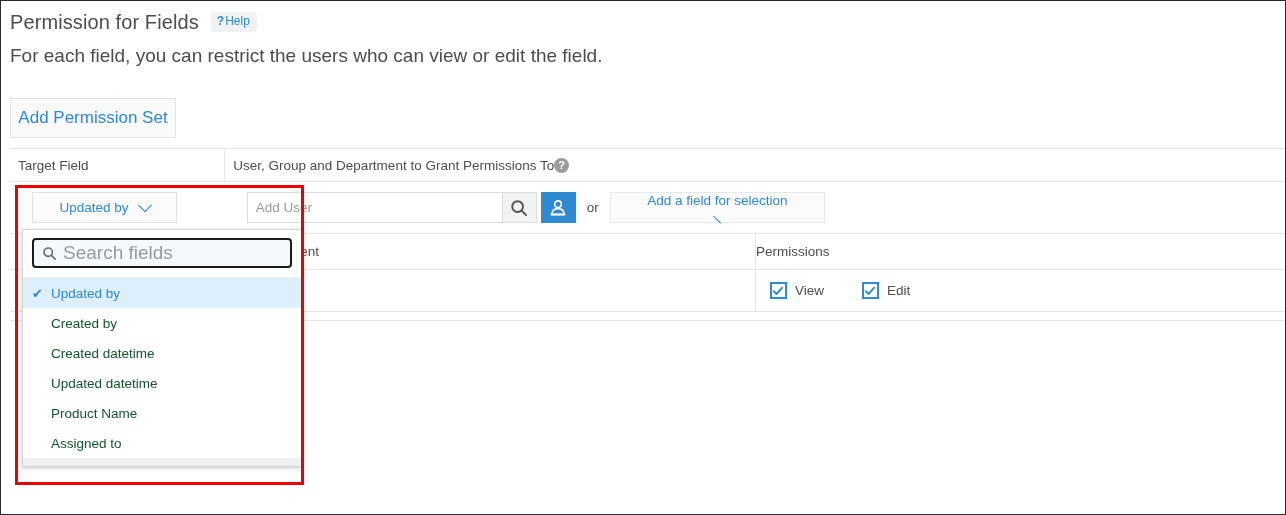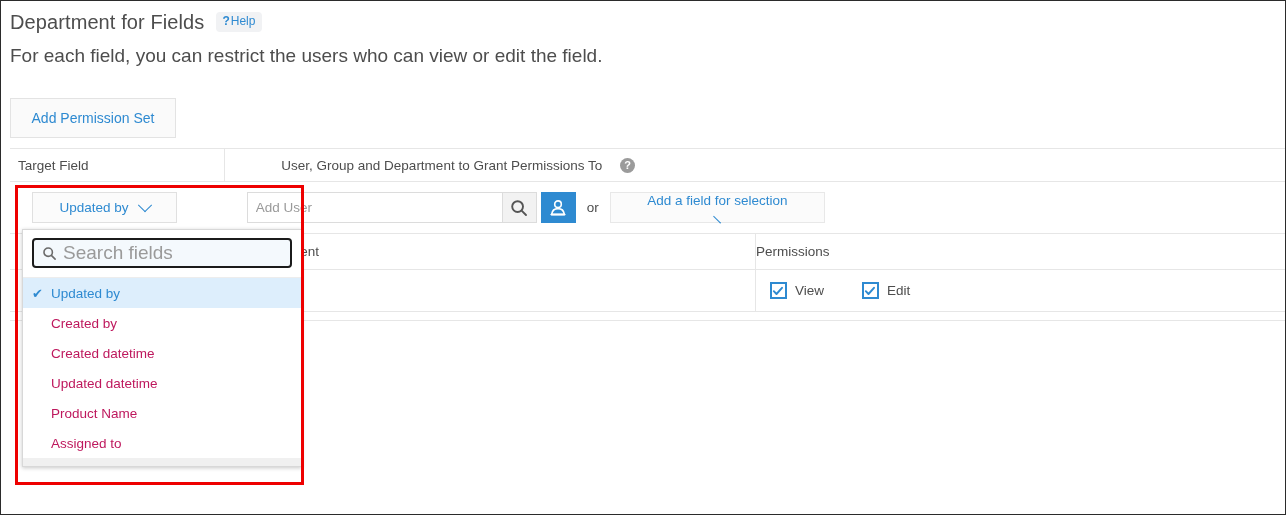--- a/index.html
+++ b/index.html
@@ -68,21 +68,21 @@
   .add-set-btn {
     position: absolute;
     left: 9px;
     top: 97px;
     width: 166px;
     height: 40px;
     background: #fafafa;
     border: 1px solid #e3e3e3;
     box-sizing: border-box;
     color: #2e8ad1;
-    font-size: 14px;
+    font-size: 17px;
     display: flex;
     align-items: center;
     justify-content: center;
     cursor: pointer;
     user-select: none;
   }
 
   
   .perm-table {
     position: absolute;
@@ -104,21 +104,21 @@
   .col-grant  { width: 830px; }
   .col-perm   { width: 278px; }
 
   .hdr-row td {
     height: 33px;
     color: #4d4d4d;
     font-size: 13.5px;
     padding-left: 8px;
   }
   .hdr-row td.col-grant { border-left: 1px solid #e6e6e6; padding-left: 8px;}
-  .hdr-grant-inner { display: flex; align-items: center; gap: 18px; margin-left: 48px; }
+  .hdr-grant-inner { display: flex; align-items: center; gap: 0; }
 
   .info-icon {
     display: inline-flex;
     align-items: center;
     justify-content: center;
     width: 15px; height: 15px;
     border-radius: 50%;
     background: #9b9b9b;
     color: #ffffff;
     font-size: 11px;
@@ -286,21 +286,21 @@
     padding: 0;
   }
   .dd-search-input::placeholder { color: #9a9a9a; }
 
   .dd-list { border-top: 1px solid #ededed; }
   .dd-item {
     height: 30px;
     display: flex;
     align-items: center;
     font-size: 13.5px;
-    color: #be185d;
+    color: #14532d;
     padding-left: 28px;
     position: relative;
     cursor: pointer;
     user-select: none;
   }
   .dd-item.selected { background: #ddeefc; color: #2e8ad1; }
   .dd-check {
     position: absolute;
     left: 9px;
     color: #2e8ad1;
@@ -322,21 +322,21 @@
     z-index: 40;
   }
 </style>
 </head>
 <body>
 
 <div id="page">
 
   <div class="page-header">
     <div class="title-row">
-      <div class="page-title">Department for Fields</div>
+      <div class="page-title">Permission for Fields</div>
       <div class="help-badge">
         <span class="qmark">?</span>
         <span>Help</span>
       </div>
     </div>
     <div class="page-desc">For each field, you can restrict the users who can view or edit the field.</div>
   </div>
 
   <div class="add-set-btn">Add Permission Set</div>
 

